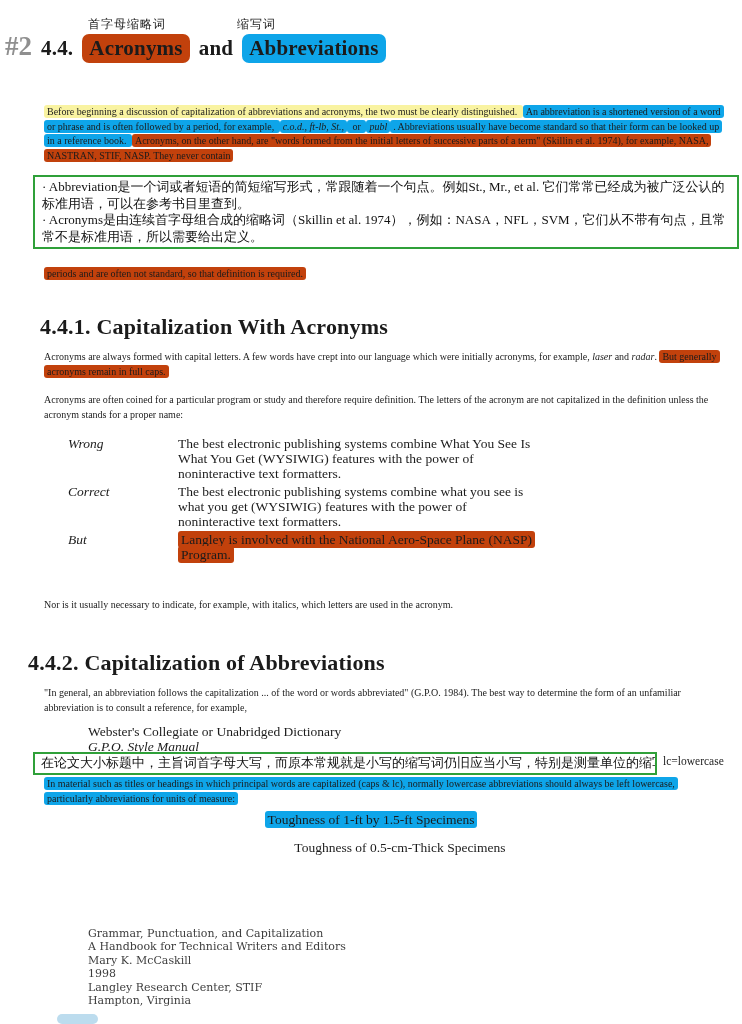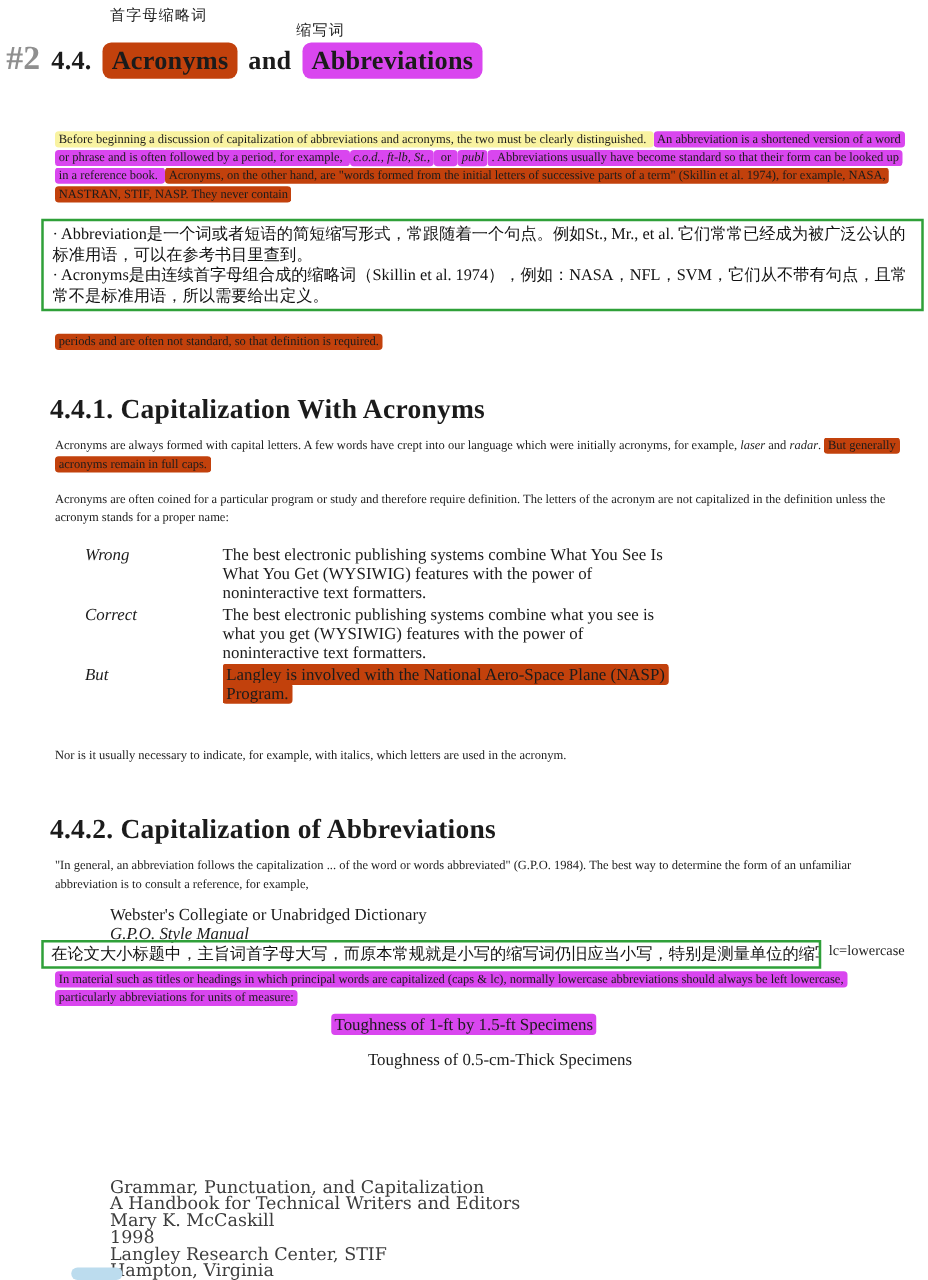--- a/index.html
+++ b/index.html
@@ -7,21 +7,21 @@
     position:relative; width:742px; height:1024px; background:#ffffff;
     font-family:"Liberation Serif","DejaVu Serif",serif; color:#1b1b1b;
     overflow:hidden;
   }
   .abs { position:absolute; }
 
   
   .hl { padding:1px 3px; border-radius:3px;
         -webkit-box-decoration-break:clone; box-decoration-break:clone; }
   .hl-y { background:#f9f3a1; }
-  .hl-g { background:#d946ef; }
+  .hl-g { background:#0ea5e9; }
   .hl-b { background:#c2410c; }
   .pill { padding:2px 7px; border-radius:7px; }
 
   
   .cn-label { font-size:12px; color:#222; font-family:"Liberation Sans",sans-serif; letter-spacing:1px; }
   .heading-row { display:flex; align-items:baseline; gap:9px; white-space:nowrap; }
   .note-num { font-size:27px; font-weight:bold; color:#8f8f8f; }
   .h1 { font-size:21px; font-weight:bold; letter-spacing:0.2px; }
 
   
@@ -33,31 +33,31 @@
 
   .ex-row { display:flex; font-size:13.5px; line-height:15px; }
   .ex-label { width:110px; flex:none; font-style:italic; }
   .ex-text { width:354px; }
 
   .ref-line { font-size:13.5px; line-height:15px; margin:0; }
   .center-line { width:742px; text-align:center; font-size:13.5px; }
 
   .lc-note { font-size:11.5px; color:#222; }
 
-  .citation { font-family:"DejaVu Serif",serif; font-size:14px; line-height:13.4px; color:#3d3d3d;margin-top:17px; }
+  .citation { font-family:"DejaVu Serif",serif; font-size:11px; line-height:13.4px; color:#3d3d3d; }
   .cit-line { display:block; }
 
   .stray-mark { background:#bcdcee; border-radius:5px; }
 </style>
 </head>
 <body>
 
 <div class="page">
 
-  <span class="abs cn-label" style="left:88px; top:4px;">首字母缩略词</span>
+  <span class="abs cn-label" style="left:88px; top:16px;">首字母缩略词</span>
   <span class="abs cn-label" style="left:237px; top:16px;">缩写词</span>
 
   <div class="abs heading-row" style="left:5px; top:31px;">
     <span class="note-num">#2</span>
     <span class="h1">4.4.</span>
     <span class="h1 hl-b pill">Acronyms</span>
     <span class="h1">and</span>
     <span class="h1 hl-g pill">Abbreviations</span>
   </div>
 
@@ -84,21 +84,21 @@
     <span class="ex-label">Correct</span>
     <span class="ex-text">The best electronic publishing systems combine what you see is what you get (WYSIWIG) features with the power of noninteractive text formatters.</span>
   </div>
   <div class="abs ex-row" style="left:68px; top:532px;">
     <span class="ex-label">But</span>
     <span class="ex-text"><span class="hl hl-b">Langley is involved with the National Aero-Space Plane (NASP) Program.</span></span>
   </div>
 
   <p class="abs body-text" style="left:40px; top:594px; width:690px;">Nor is it usually necessary to indicate, for example, with italics, which letters are used in the acronym.</p>
 
-  <h2 class="abs h2" style="left:40px; top:650px;text-align:right;">4.4.2. Capitalization of Abbreviations</h2>
+  <h2 class="abs h2" style="left:28px; top:650px;text-align:right;">4.4.2. Capitalization of Abbreviations</h2>
 
   <p class="abs body-text" style="left:40px; top:682px; width:678px;">"In general, an abbreviation follows the capitalization ... of the word or words abbreviated" (G.P.O. 1984). The best way to determine the form of an unfamiliar abbreviation is to consult a reference, for example,</p>
 
   <p class="abs ref-line" style="left:88px; top:724px;">Webster's Collegiate or Unabridged Dictionary</p>
   <p class="abs ref-line" style="left:88px; top:739px; font-style:italic;">G.P.O. Style Manual</p>
 
   <div class="abs cn-box" style="left:33px; top:752px; width:608px; padding:1px 6px; white-space:nowrap; overflow:hidden;">
     <p>在论文大小标题中，主旨词首字母大写，而原本常规就是小写的缩写词仍旧应当小写，特别是测量单位的缩写</p>
   </div>
   <span class="abs lc-note" style="left:663px; top:755px;">lc=lowercase</span>

